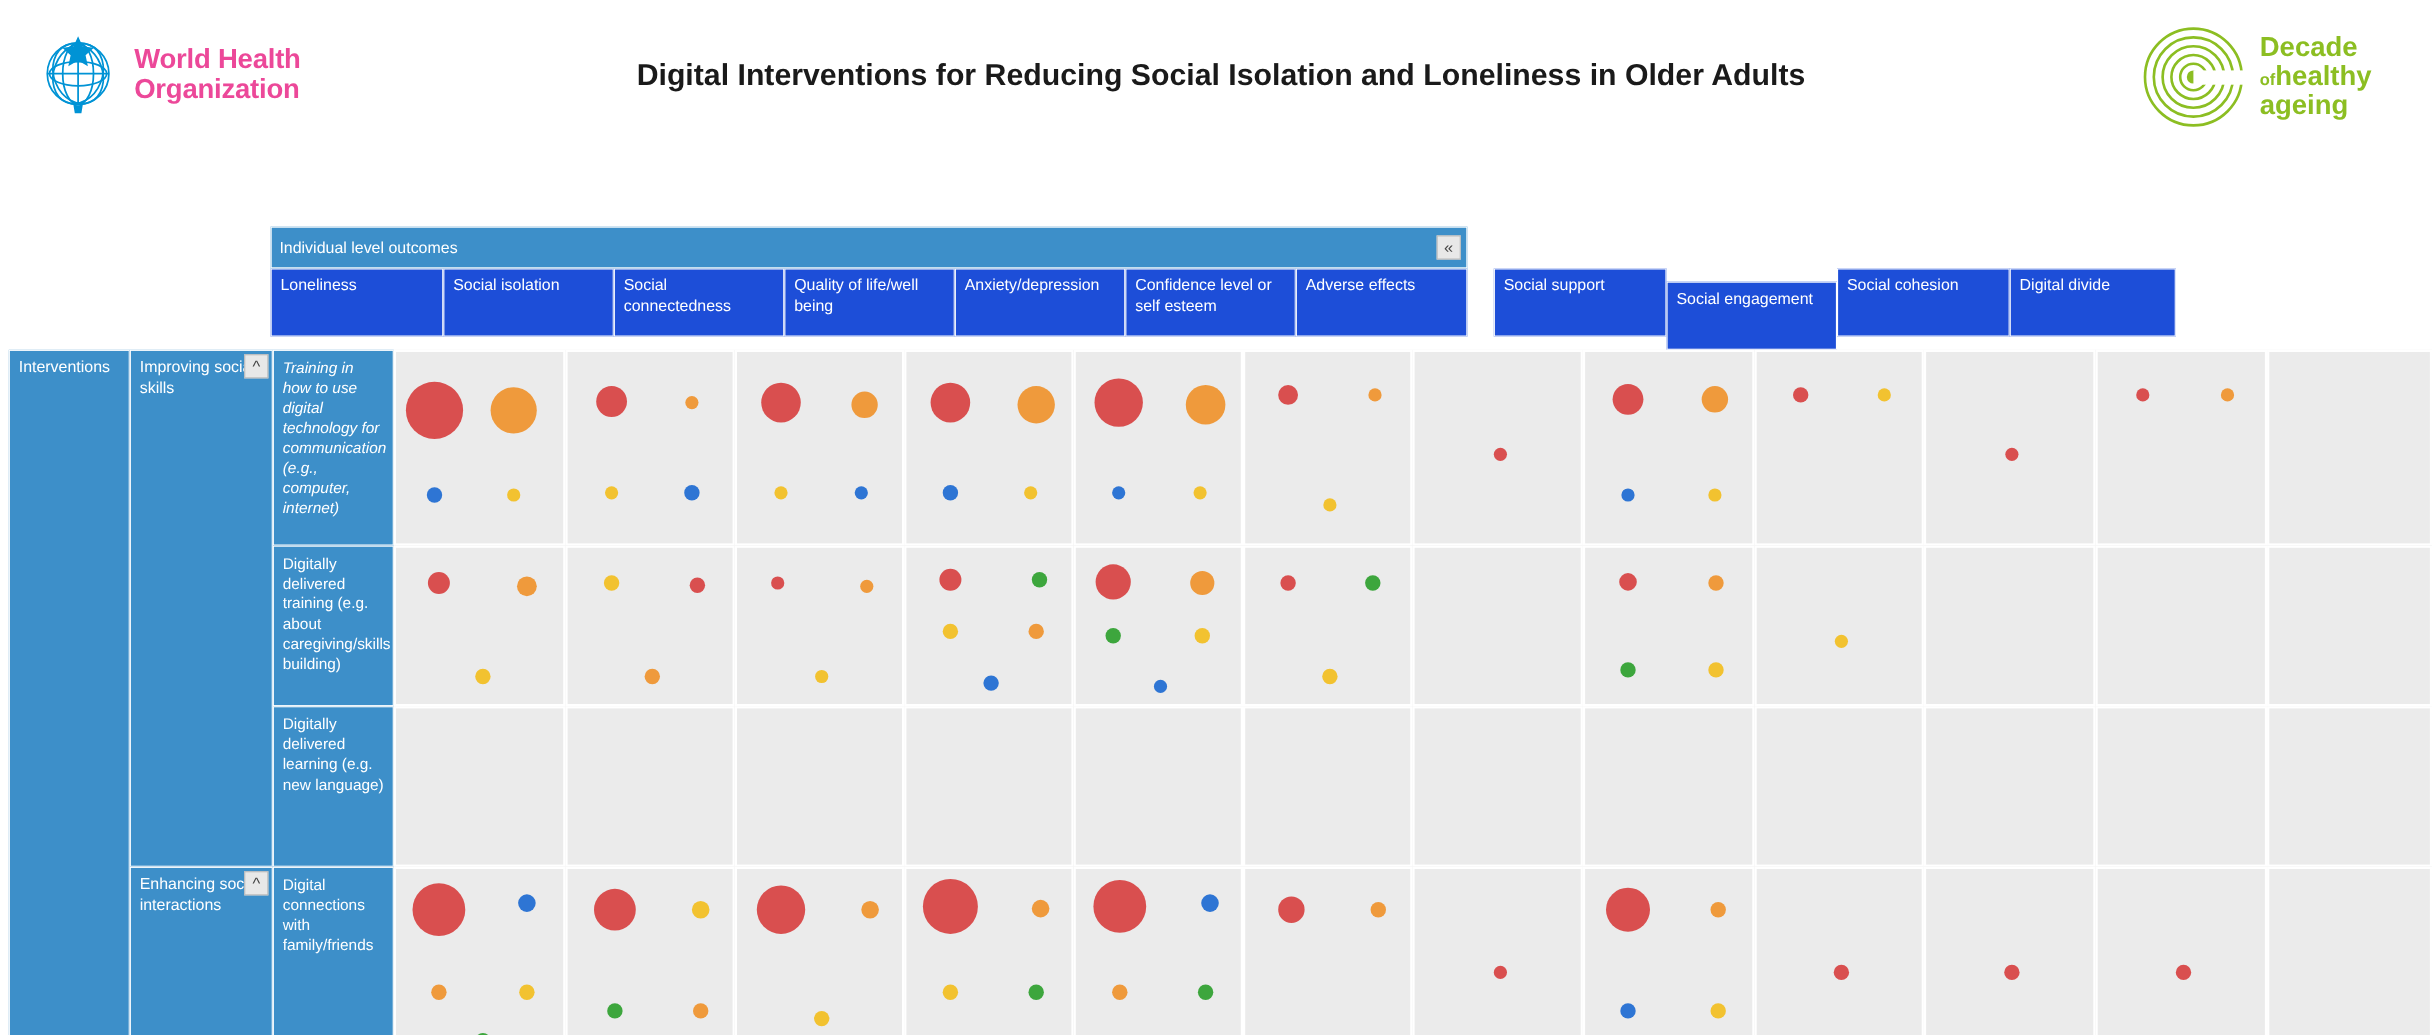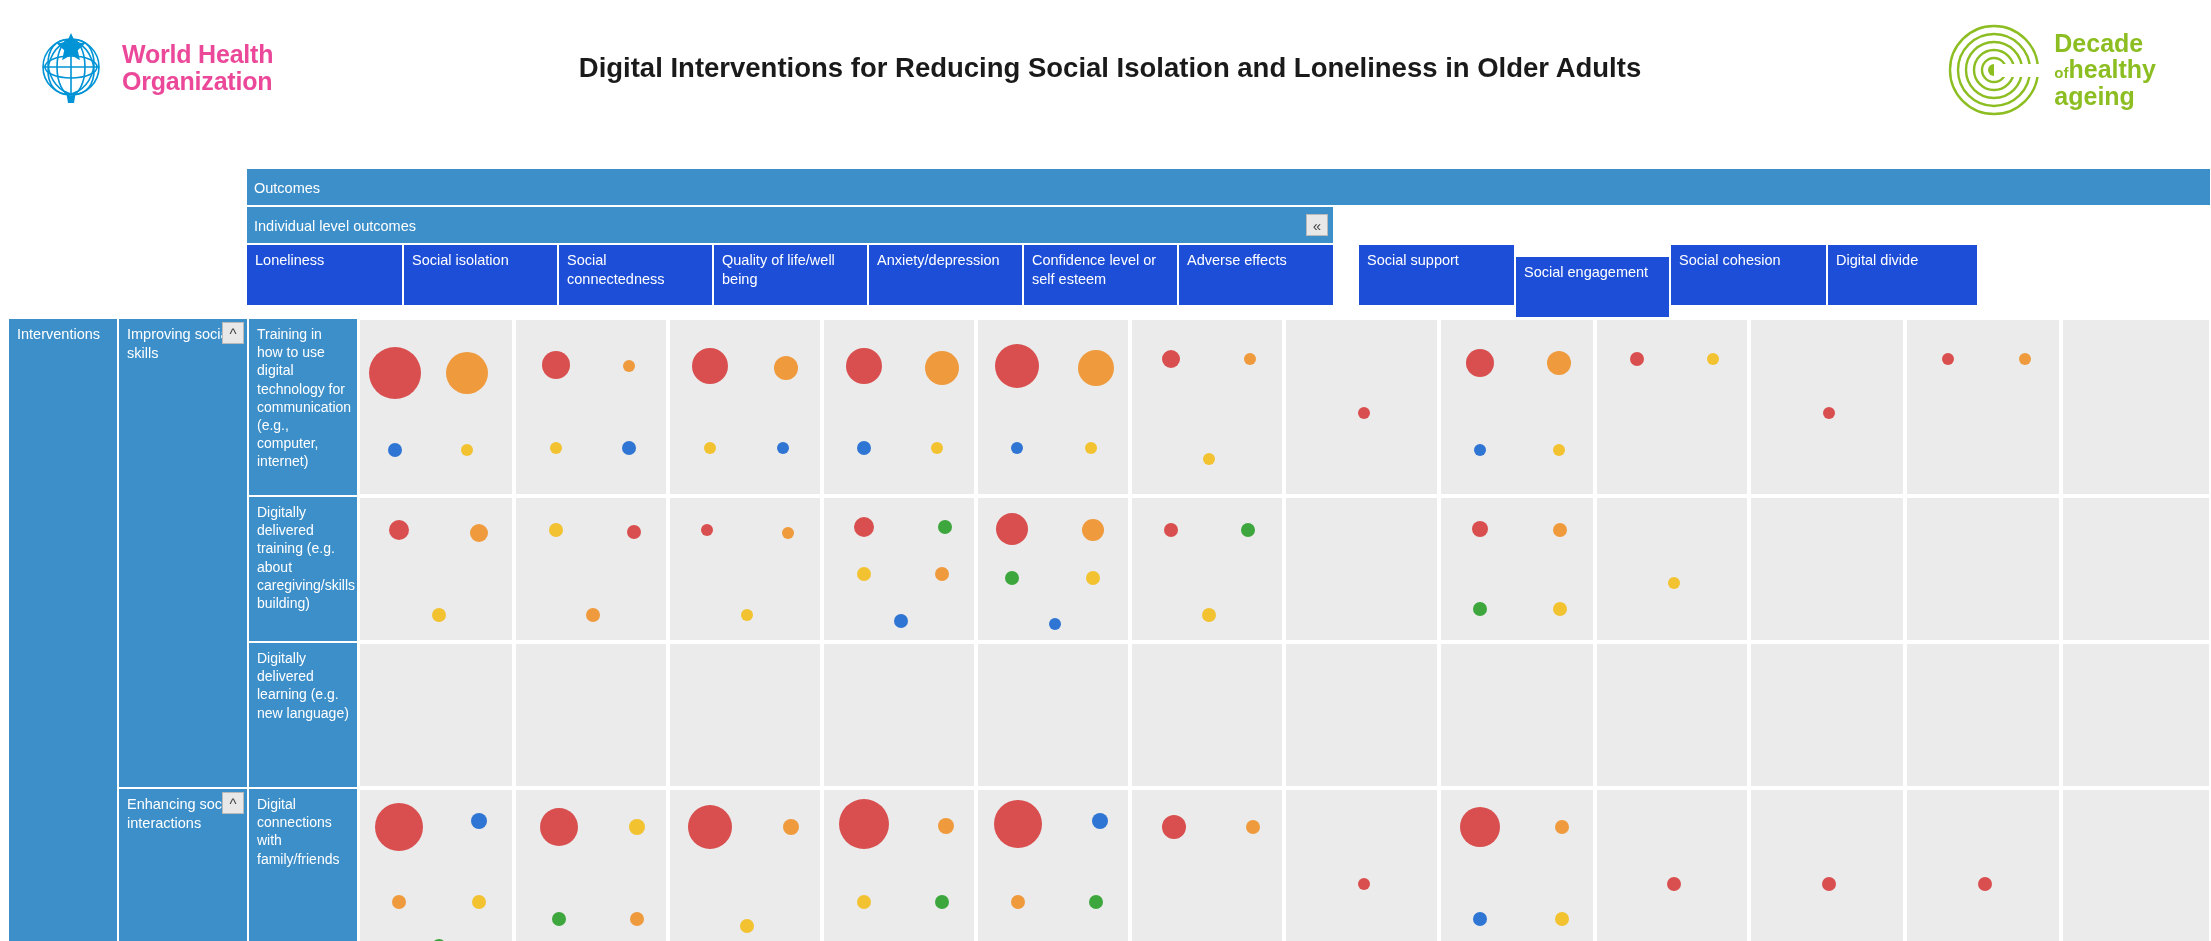--- a/index.html
+++ b/index.html
@@ -162,21 +162,20 @@
         <div><span class="small">of</span><span>healthy</span></div>
         <div>ageing</div>
       </div>
     </div>
   </div>
 
   <div id="matrix">
 
     <div class="row-flex">
       <div style="width:238px;height:38px;"></div>
-      <div class="hdr-blue" style="width:1965px;height:38px;line-height:28px;">Outcomes</div>
     </div>
 
     <div class="row-flex" style="position:relative;align-items:center;">
       <div style="width:238px;height:38px;"></div>
       <div class="hdr-blue" style="width:1088px;height:38px;line-height:28px;">Individual level outcomes</div>
       <div class="collapse-btn" style="left:1298px;top:8px;">«</div>
     </div>
 
     <div class="row-flex">
       <div style="width:238px;height:62px;"></div>
@@ -200,21 +199,21 @@
       <div style="width:2093px;">
 
         <div class="row-flex">
           <div class="side-blue" style="width:130px;height:470px;position:relative;">
             <span>Improving social skills</span>
             <div class="collapse-btn" style="right:3px;top:3px;">^</div>
           </div>
           <div style="width:1963px;">
 
             <div class="row-flex">
-              <div class="side-blue" style="width:110px;height:178px;font-size:14px;">Training in how to use digital technology for communication (e.g., computer, internet)</div>
+              <div class="side-blue" style="width:110px;height:178px;font-size:14px;font-style:italic;">Training in how to use digital technology for communication (e.g., computer, internet)</div>
               <div class="cells-host row-flex" style="width:1853px;">
                   <div class="cell" style="width: 157px; height: 178px;">
                     <div class="dot" style="width: 52px; height: 52px; left: 8.54px; top: 27.4px; background: rgb(217, 79, 79);"></div>
                     <div class="dot" style="width: 42px; height: 42px; left: 85.76px; top: 32.4px; background: rgb(239, 154, 60);"></div>
                     <div class="dot" style="width: 14px; height: 14px; left: 27.54px; top: 122.94px; background: rgb(46, 117, 212);"></div>
                     <div class="dot" style="width: 12px; height: 12px; left: 100.76px; top: 123.94px; background: rgb(242, 194, 48);"></div>
                   </div>
                   <div class="cell" style="width: 155px; height: 178px;">
                     <div class="dot" style="width: 28px; height: 28px; left: 26.3px; top: 30.5px; background: rgb(217, 79, 79);"></div>
                     <div class="dot" style="width: 12px; height: 12px; left: 107.15px; top: 40.28px; background: rgb(239, 154, 60);"></div>

